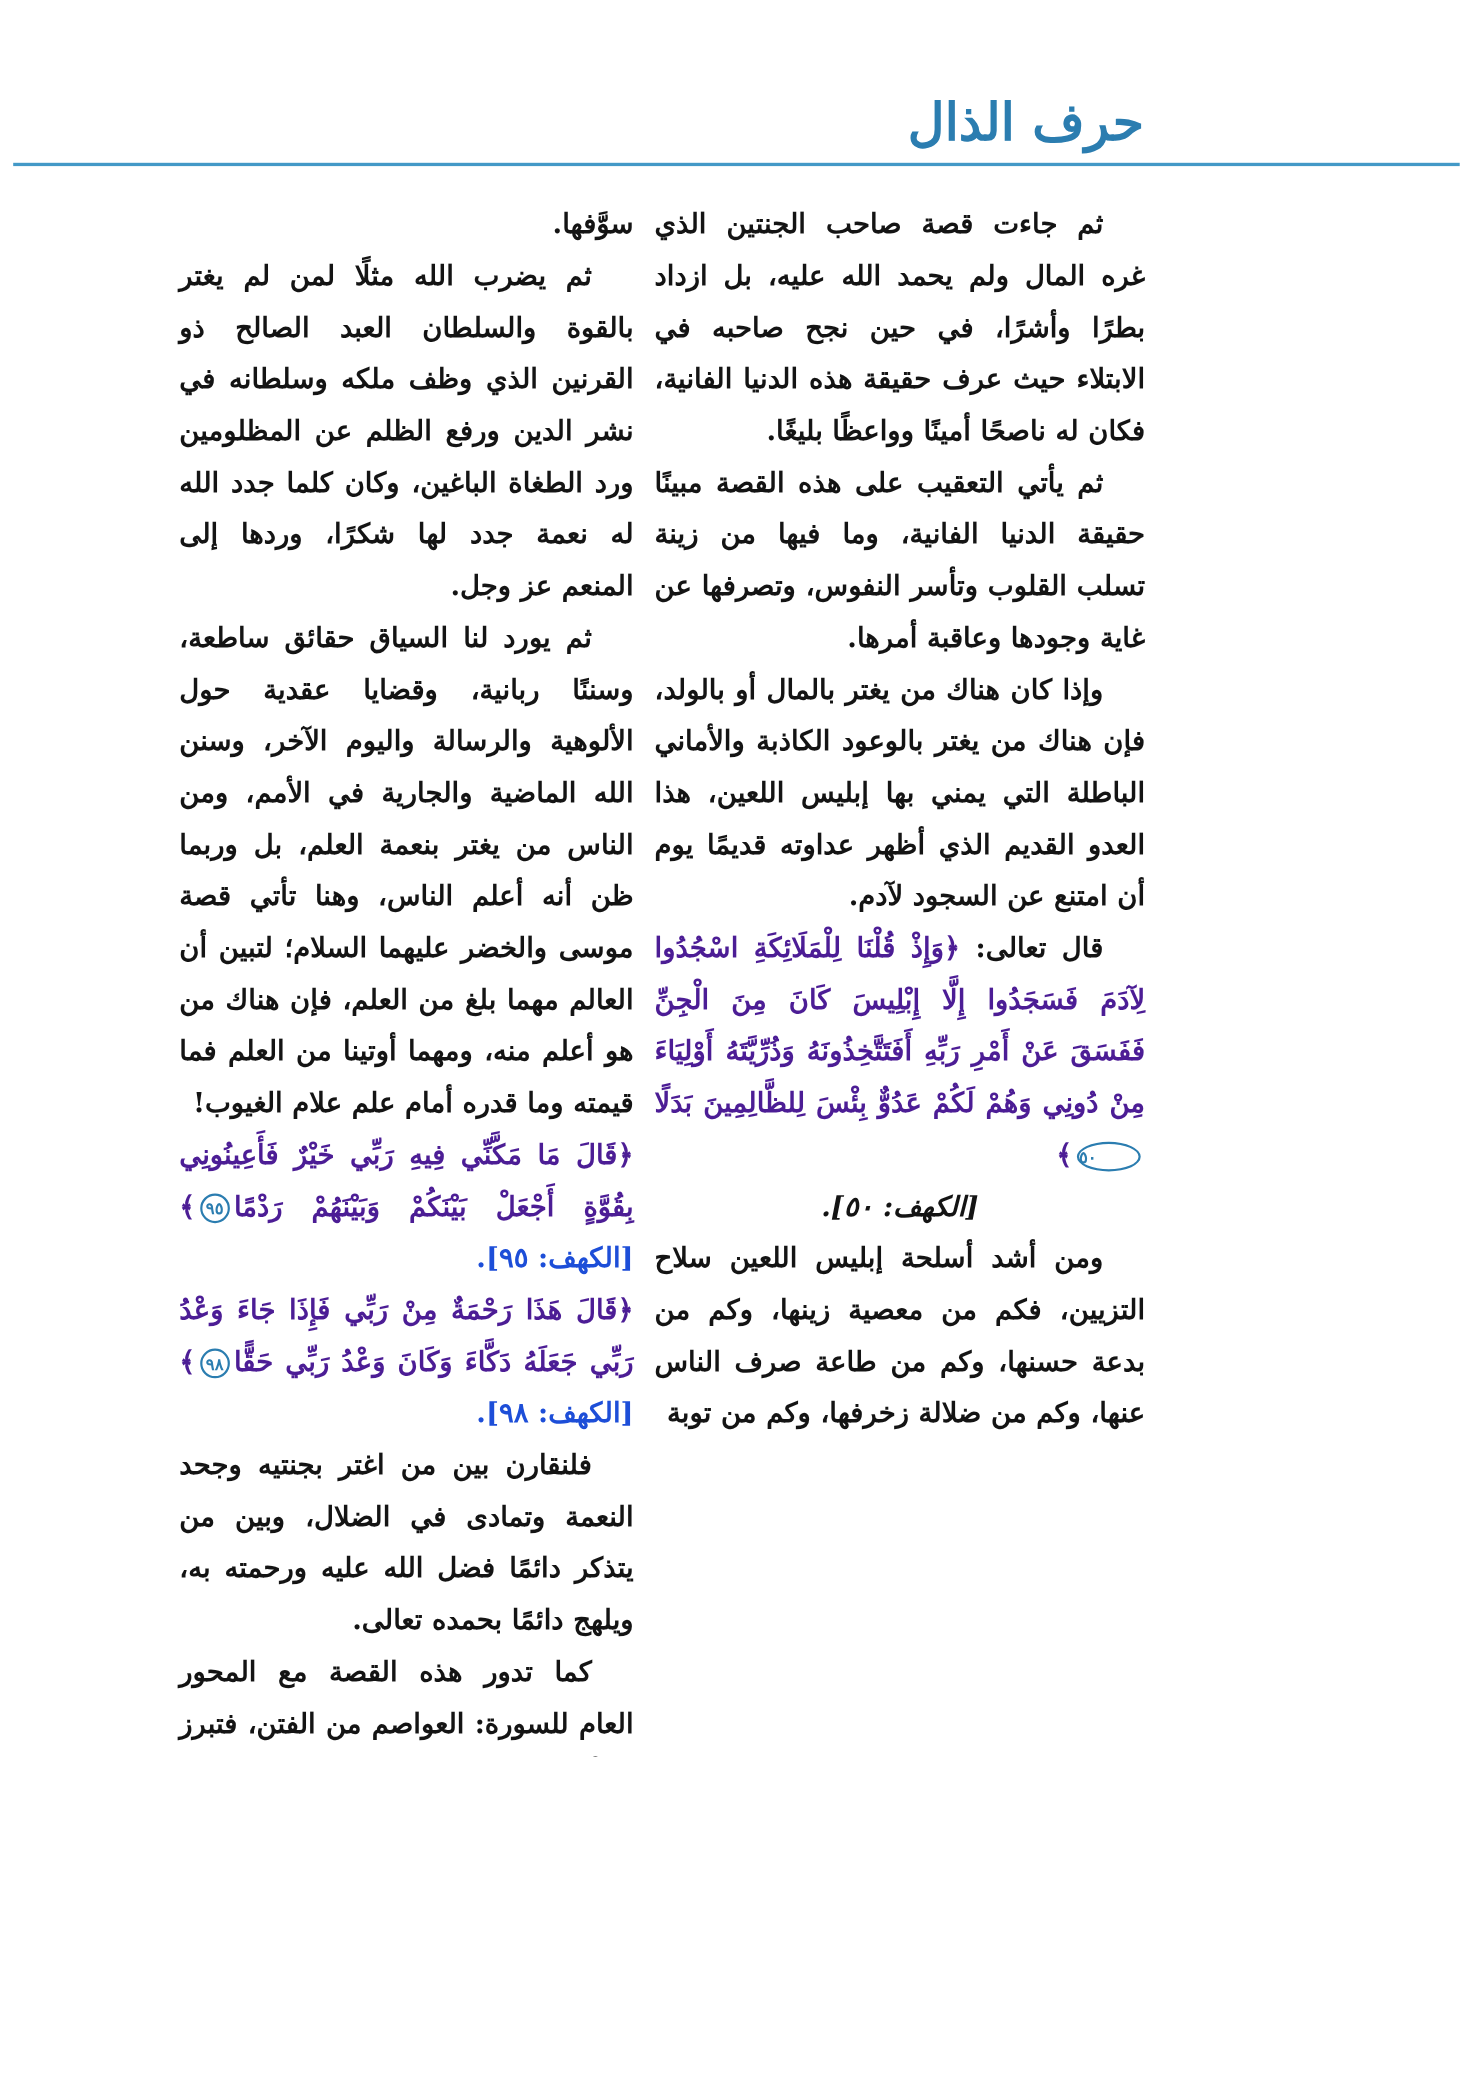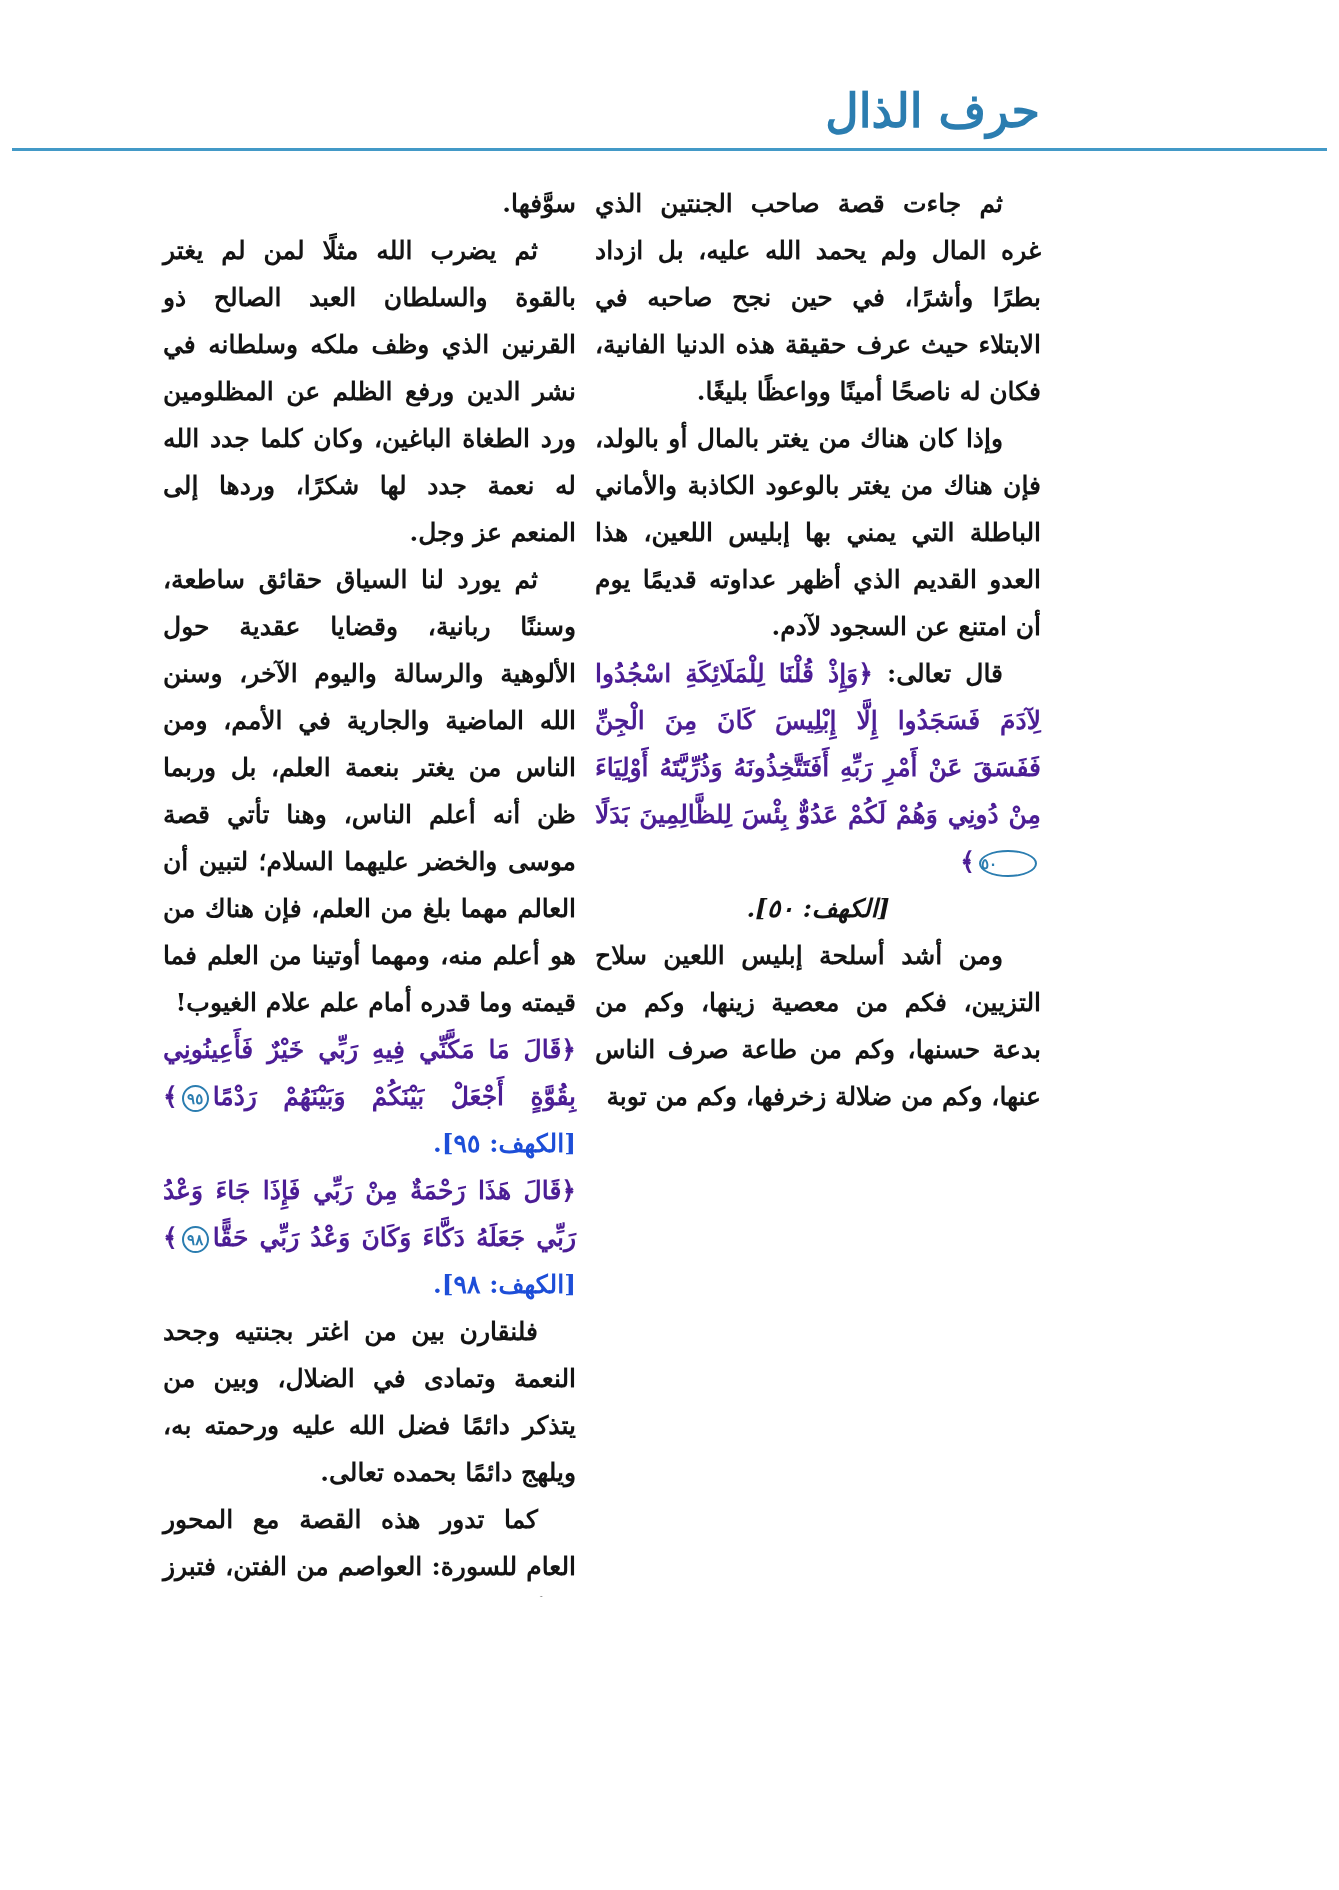--- a/index.html
+++ b/index.html
@@ -128,20 +128,21 @@
 <div class="page">
 
   <div class="header-title">حرف الذال</div>
 
   <div class="header-rule"></div>
 
   <div class="content">
 
     <section class="col col-right">
       <p class="para indent">ثم جاءت قصة صاحب الجنتين الذي غره المال ولم يحمد الله عليه، بل ازداد بطرًا وأشرًا، في حين نجح صاحبه في الابتلاء حيث عرف حقيقة هذه الدنيا الفانية، فكان له ناصحًا أمينًا وواعظًا بليغًا.</p>
+      <p class="para indent">ثم يأتي التعقيب على هذه القصة مبينًا حقيقة الدنيا الفانية، وما فيها من زينة تسلب القلوب وتأسر النفوس، وتصرفها عن غاية وجودها وعاقبة أمرها.</p>
       <p class="para indent">وإذا كان هناك من يغتر بالمال أو بالولد، فإن هناك من يغتر بالوعود الكاذبة والأماني الباطلة التي يمني بها إبليس اللعين، هذا العدو القديم الذي أظهر عداوته قديمًا يوم أن امتنع عن السجود لآدم.</p>
       <p class="para indent">
         <span class="intro">قال تعالى:</span>
         <span class="quran">﴿وَإِذْ قُلْنَا لِلْمَلَائِكَةِ اسْجُدُوا لِآدَمَ فَسَجَدُوا إِلَّا إِبْلِيسَ كَانَ مِنَ الْجِنِّ فَفَسَقَ عَنْ أَمْرِ رَبِّهِ أَفَتَتَّخِذُونَهُ وَذُرِّيَّتَهُ أَوْلِيَاءَ مِنْ دُونِي وَهُمْ لَكُمْ عَدُوٌّ بِئْسَ لِلظَّالِمِينَ بَدَلًا</span><span class="ayah-circle">٥٠</span><span class="quran">﴾</span>
       </p>
       <p class="para ref-line">[الكهف: ٥٠].</p>
       <p class="para indent">ومن أشد أسلحة إبليس اللعين سلاح التزيين، فكم من معصية زينها، وكم من بدعة حسنها، وكم من طاعة صرف الناس عنها، وكم من ضلالة زخرفها، وكم من توبة</p>
     </section>
 
     <section class="col col-left">

